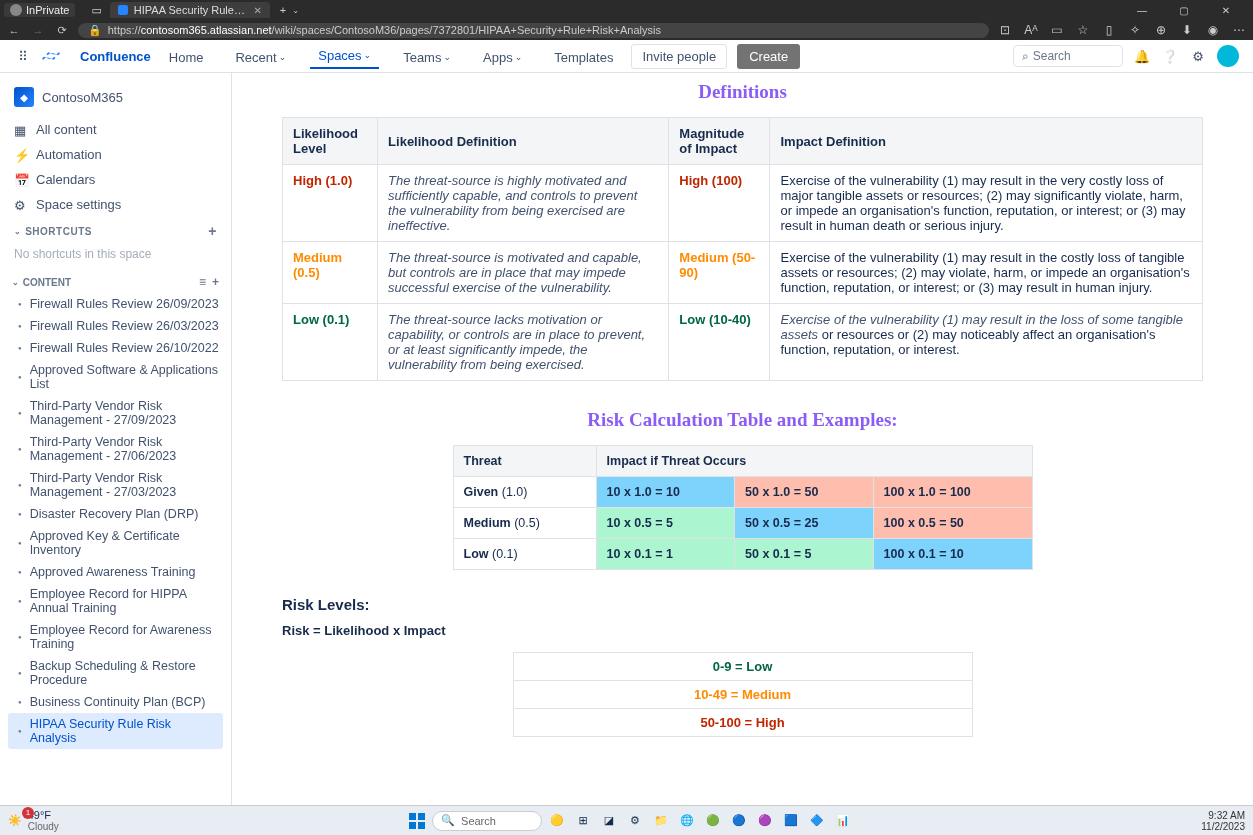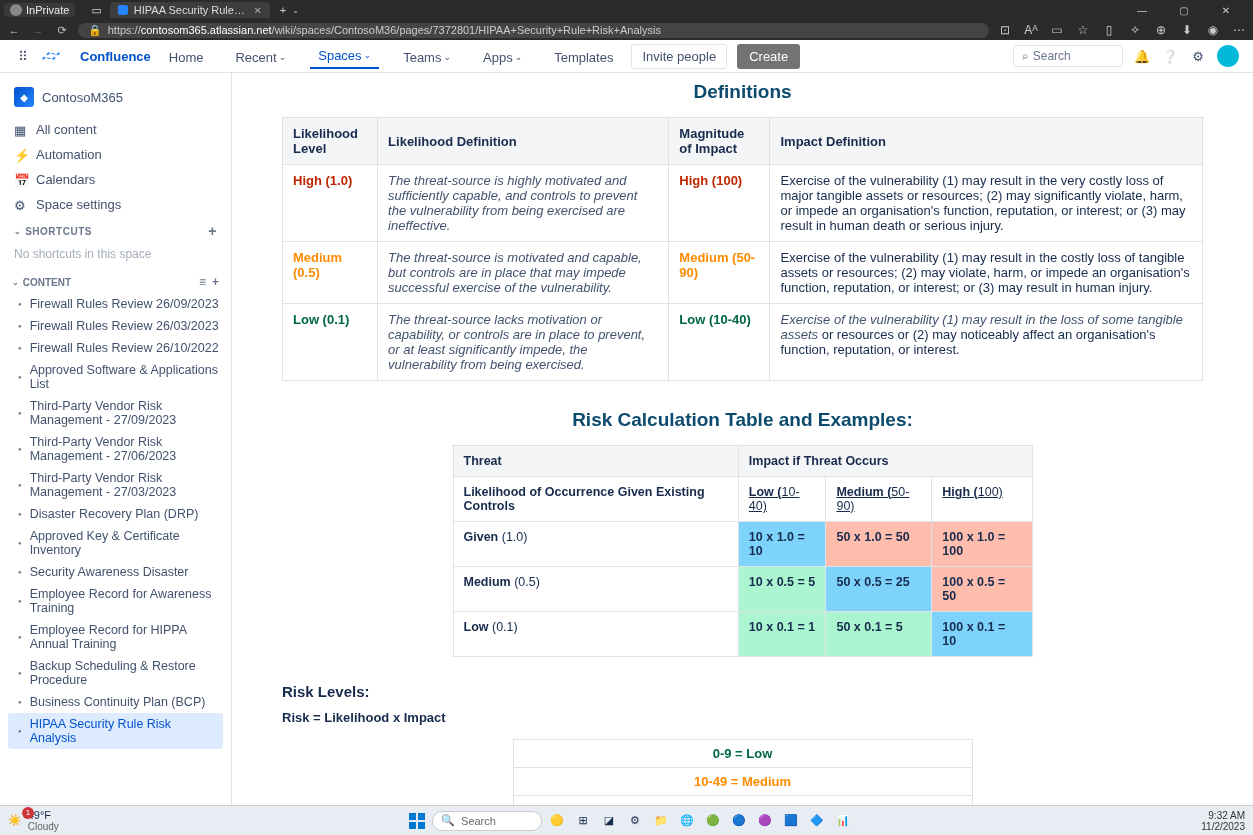--- a/index.html
+++ b/index.html
@@ -52,21 +52,21 @@
 .sb-empty { padding: 2px 6px 10px; font-size: 12px; color: #a5adba; }
 .tree-item { display: flex; align-items: center; padding: 4px 4px 4px 10px; border-radius: 3px; cursor: pointer; font-size: 12.5px; color:#42526E; }
 .tree-item .bullet { color: #6B778C; margin-right: 8px; font-size:6px; }
 .tree-item.active { background: #deebff; color: #0052CC; }
 .content-head { display: flex; align-items: center; padding: 4px 4px; font-size:10px; font-weight:600; color:#6B778C; text-transform:uppercase;}
 .content-head .chev {margin-right:4px; font-size:8px;}
 .content-head .icons { margin-left:auto; display:flex; gap:6px; font-size:12px; cursor:pointer;}
 
 
 .content { flex: 1; overflow-y: auto; padding: 0 50px 40px; }
-.content h2 { font-size: 19px; font-weight: 600; margin: 8px 0 14px; color:#0c4a6e; }
+.content h2 { font-size: 19px; font-weight: 600; margin: 8px 0 14px; color:#8b5cf6;font-family:Liberation Serif, serif; }
 .content h3 { font-size: 15px; font-weight: 600; margin: 14px 0 10px; }
 table { border-collapse: collapse; width: 100%; font-size: 13px; }
 th { background: #f4f5f7; text-align: left; padding: 8px 10px; font-weight: 600; border: 1px solid #dfe1e6; }
 td { padding: 8px 10px; border: 1px solid #dfe1e6; vertical-align: top; }
 .c-high { color: #BF2600; font-weight: 600; }
 .c-med { color: #FF8B00; font-weight: 600; }
 .c-low { color: #006644; font-weight: 600; }
 .italic { font-style: italic; color: #42526E; }
 .calc-table { width: 580px; margin: 0 auto; }
 .calc-table td,.calc-table th { font-size:12.5px; }
@@ -239,29 +239,29 @@
         <div class="tree-item">
           <span class="bullet">●</span>
           <span>Disaster Recovery Plan (DRP)</span>
         </div>
         <div class="tree-item">
           <span class="bullet">●</span>
           <span>Approved Key &amp; Certificate Inventory</span>
         </div>
         <div class="tree-item">
           <span class="bullet">●</span>
-          <span>Security Awareness Disaster</span>
+          <span>Approved Awareness Training</span>
+        </div>
+        <div class="tree-item">
+          <span class="bullet">●</span>
+          <span>Employee Record for HIPPA Annual Training</span>
         </div>
         <div class="tree-item">
           <span class="bullet">●</span>
           <span>Employee Record for Awareness Training</span>
-        </div>
-        <div class="tree-item">
-          <span class="bullet">●</span>
-          <span>Employee Record for HIPPA Annual Training</span>
         </div>
         <div class="tree-item">
           <span class="bullet">●</span>
           <span>Backup Scheduling &amp; Restore Procedure</span>
         </div>
         <div class="tree-item">
           <span class="bullet">●</span>
           <span>Business Continuity Plan (BCP)</span>
         </div>
         <div class="tree-item active">
@@ -306,26 +306,20 @@
 
     <h2 style="text-align:center; margin-top:28px;">Risk Calculation Table and Examples:</h2>
     <table class="calc-table">
       <thead>
         <tr>
             <th>Threat</th>
             <th colspan="3">Impact if Threat Occurs</th>
           </tr>
       </thead>
       <tbody id="calc-body">
-          <tr>
-            <td><b>Likelihood of Occurrence Given Existing Controls</b></td>
-            <td><u><b>Low (</b>10-40)</u></td>
-            <td><u><b>Medium (</b>50-90)</u></td>
-            <td><u><b>High (</b>100)</u></td>
-          </tr>
           <tr>
             <td><b>Given</b> (1.0)</td>
             <td class="bg-yellow"><b>10 x 1.0 = 10</b></td>
             <td class="bg-red"><b>50 x 1.0 = 50</b></td>
             <td class="bg-red"><b>100 x 1.0 = 100</b></td>
           </tr>
           <tr>
             <td><b>Medium</b> (0.5)</td>
             <td class="bg-green"><b>10 x 0.5 = 5</b></td>
             <td class="bg-yellow"><b>50 x 0.5 = 25</b></td>

